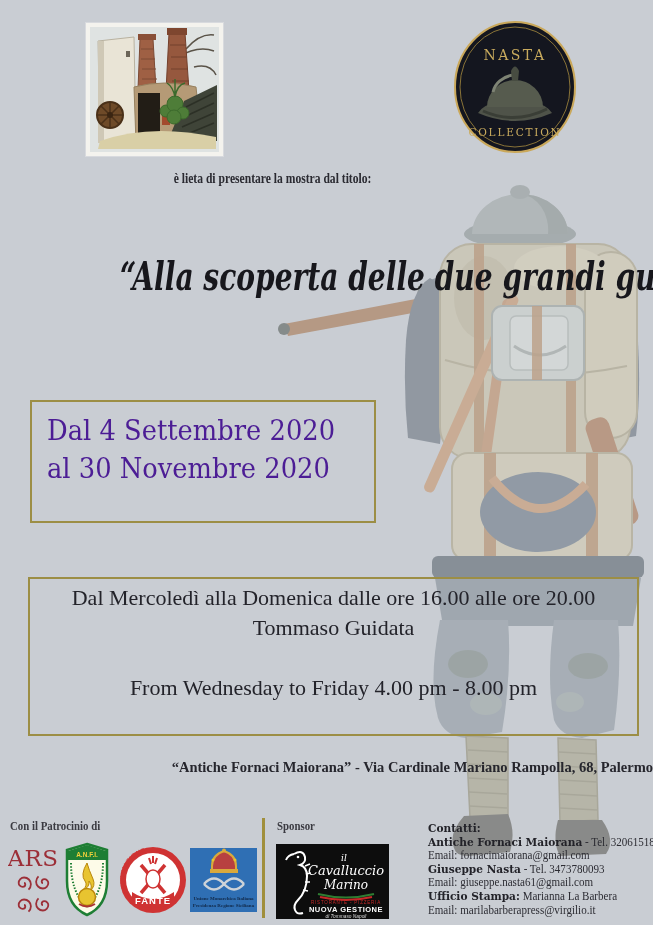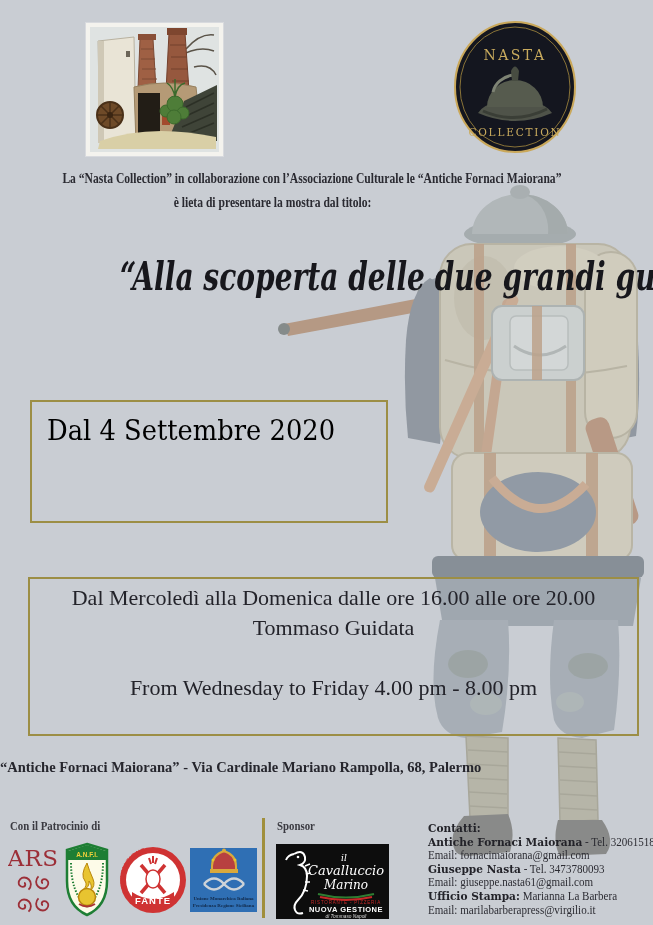--- a/index.html
+++ b/index.html
@@ -17,28 +17,28 @@
   .nasta-logo{position:absolute;left:453px;top:20px;width:124px;height:134px;}
   .intro{position:absolute;left:0;top:166px;width:545px;text-align:center;
     font-size:14.5px;line-height:24px;color:#2a2a31;font-weight:bold;}
   .intro .squeeze{display:inline-block;transform:scaleX(0.80);transform-origin:center;white-space:nowrap;}
   
   .title-row{position:absolute;left:0;top:253px;width:653px;text-align:center;white-space:nowrap;}
   .title-row .t{display:inline-block;font-family:"DejaVu Serif",serif;font-style:italic;font-weight:bold;
     font-size:39px;color:#17171c;transform:scaleX(0.72);transform-origin:center;letter-spacing:0px;}
   
   .gold-box{position:absolute;border:2px solid #9c8e45;background:transparent;}
-  .date-box{left:30px;top:400px;width:327px;height:109px;padding:10px 12px 0 15px;
-    font-family:"DejaVu Serif",serif;font-size:28px;line-height:38px;color:#000000;}
+  .date-box{left:30px;top:400px;width:327px;height:109px;padding:10px 0 0 15px;
+    font-family:"DejaVu Serif",serif;font-size:28px;line-height:38px;color:#4c1d95;}
   .date-box .squeeze{display:inline-block;transform:scaleX(0.92);transform-origin:left;white-space:nowrap;}
   .sched-box{left:28px;top:577px;width:607px;height:151px;text-align:center;
     font-size:22px;line-height:30px;color:#23232a;padding-top:4px;}
   .sched-box div{white-space:nowrap;}
   .sched-gap{margin-top:30px;}
-  .address{position:absolute;left:0;top:759px;width:653px;text-align:left;
+  .address{position:absolute;left:0;top:759px;width:653px;text-align:right;
     font-size:14.5px;color:#26262d;font-weight:bold;}
   
   .foot-label{position:absolute;top:820px;font-size:11.5px;font-weight:bold;color:#3a3a41;
     transform:scaleX(0.94);transform-origin:left;white-space:nowrap;}
   .logo{position:absolute;}
   .divider{position:absolute;left:262px;top:818px;width:3px;height:100px;background:#a08f3c;}
   .contacts{position:absolute;left:428px;top:822px;width:230px;font-size:12px;line-height:13.6px;
     color:#2c2c33;transform:scaleX(0.92);transform-origin:left;}
   .contacts div{white-space:nowrap;}
   .cb{font-family:"DejaVu Serif",serif;font-weight:bold;font-size:11.5px;color:#222228;}
@@ -149,30 +149,30 @@
       <text x="62" y="40" text-anchor="middle" font-family="DejaVu Serif, serif" font-size="14" letter-spacing="2.5" fill="#c9ab5e">NASTA</text>
       <path d="M25,93 q37,16 74,0 q-6,-9 -18,-10 l-38,0 q-12,1 -18,10 Z" fill="#4f5349"></path>
       <path d="M34,87 a28,27 0 1,1 56,0 Z" fill="#565b4e"></path>
       <path d="M40,72 a25,21 0 0,1 20,-17" stroke="#7e8374" stroke-width="3" fill="none"></path>
       <path d="M58,51 q4,-9 8,0 l-1,10 h-6 Z" fill="#474c41"></path>
       <path d="M30,91 q32,14 64,-2" stroke="#3a3e36" stroke-width="3" fill="none"></path>
       <text x="62" y="116" text-anchor="middle" font-family="DejaVu Serif, serif" font-size="10.5" letter-spacing="1.8" fill="#c9ab5e">COLLECTION</text>
     </svg>
 
     <div class="intro">
-      <div><span class="squeeze">La “Nasta Collection” in collaborazione con l’Associazione Culturale le “Antiche Fornaci Maiorana”</span></div>
       <div><span class="squeeze">è lieta di presentare la mostra dal titolo:</span></div>
     </div>
 
     <div class="title-row">
       <span class="t">“Alla scoperta delle due grandi guerre”</span>
     </div>
 
     <div class="gold-box date-box">
       <div><span class="squeeze">Dal 4 Settembre 2020</span></div>
+      <div><span class="squeeze">al 30 Novembre 2020</span></div>
     </div>
 
     <div class="gold-box sched-box">
       <div>Dal Mercoledì alla Domenica dalle ore 16.00 alle ore 20.00</div>
       <div>Tommaso Guidata</div>
       <div class="sched-gap">From Wednesday to Friday 4.00 pm - 8.00 pm</div>
     </div>
 
     <div class="address">“Antiche Fornaci Maiorana” - Via Cardinale Mariano Rampolla, 68, Palermo</div>
 

